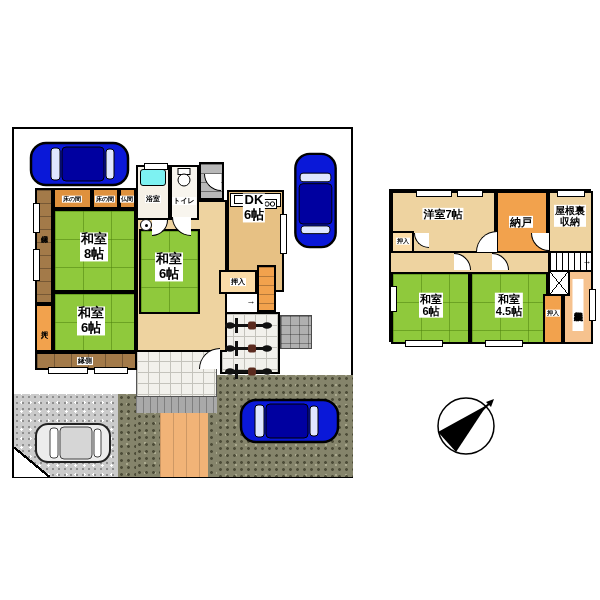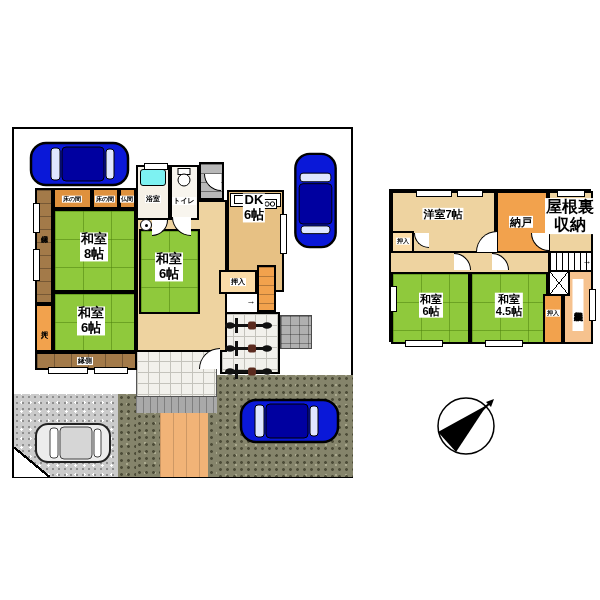--- a/index.html
+++ b/index.html
@@ -4,21 +4,21 @@
 <style>
   html,body{margin:0;padding:0;background:#fff;}
   #stage{position:relative;width:600px;height:600px;background:#fff;overflow:hidden;
          font-family:"Liberation Sans","DejaVu Sans",sans-serif;}
   .abs{position:absolute;box-sizing:border-box;}
   .bd{border:2px solid #000;}
   .bd1{border:1px solid #000;}
   .lbl{position:absolute;transform:translate(-50%,-50%);background:#fff;color:#000;
        font-weight:700;text-align:center;line-height:1.12;padding:0 1px;white-space:nowrap;z-index:30;}
   .v{writing-mode:vertical-rl;}
-  .fs13{font-size:13px;} .fs11{font-size:11px;} .fs10{font-size:16px;}
+  .fs13{font-size:13px;} .fs11{font-size:11px;} .fs10{font-size:10px;}
   .fs9{font-size:9px;} .fs7{font-size:7px;} .fs6{font-size:6px;}
   .tatami{background-color:#8fc93c;
     background-image:linear-gradient(to right,rgba(80,130,15,.55) 1px,transparent 1px),
                      linear-gradient(to bottom,rgba(80,130,15,.55) 1px,transparent 1px);
     background-size:28px 28px;}
   .woodh{background-color:#a37a49;
     background-image:linear-gradient(to bottom,rgba(0,0,0,.28) 1px,transparent 1px);
     background-size:100% 13px;}
   .woodv{background-color:#a37a49;
     background-image:linear-gradient(to right,rgba(0,0,0,.28) 1px,transparent 1px);

